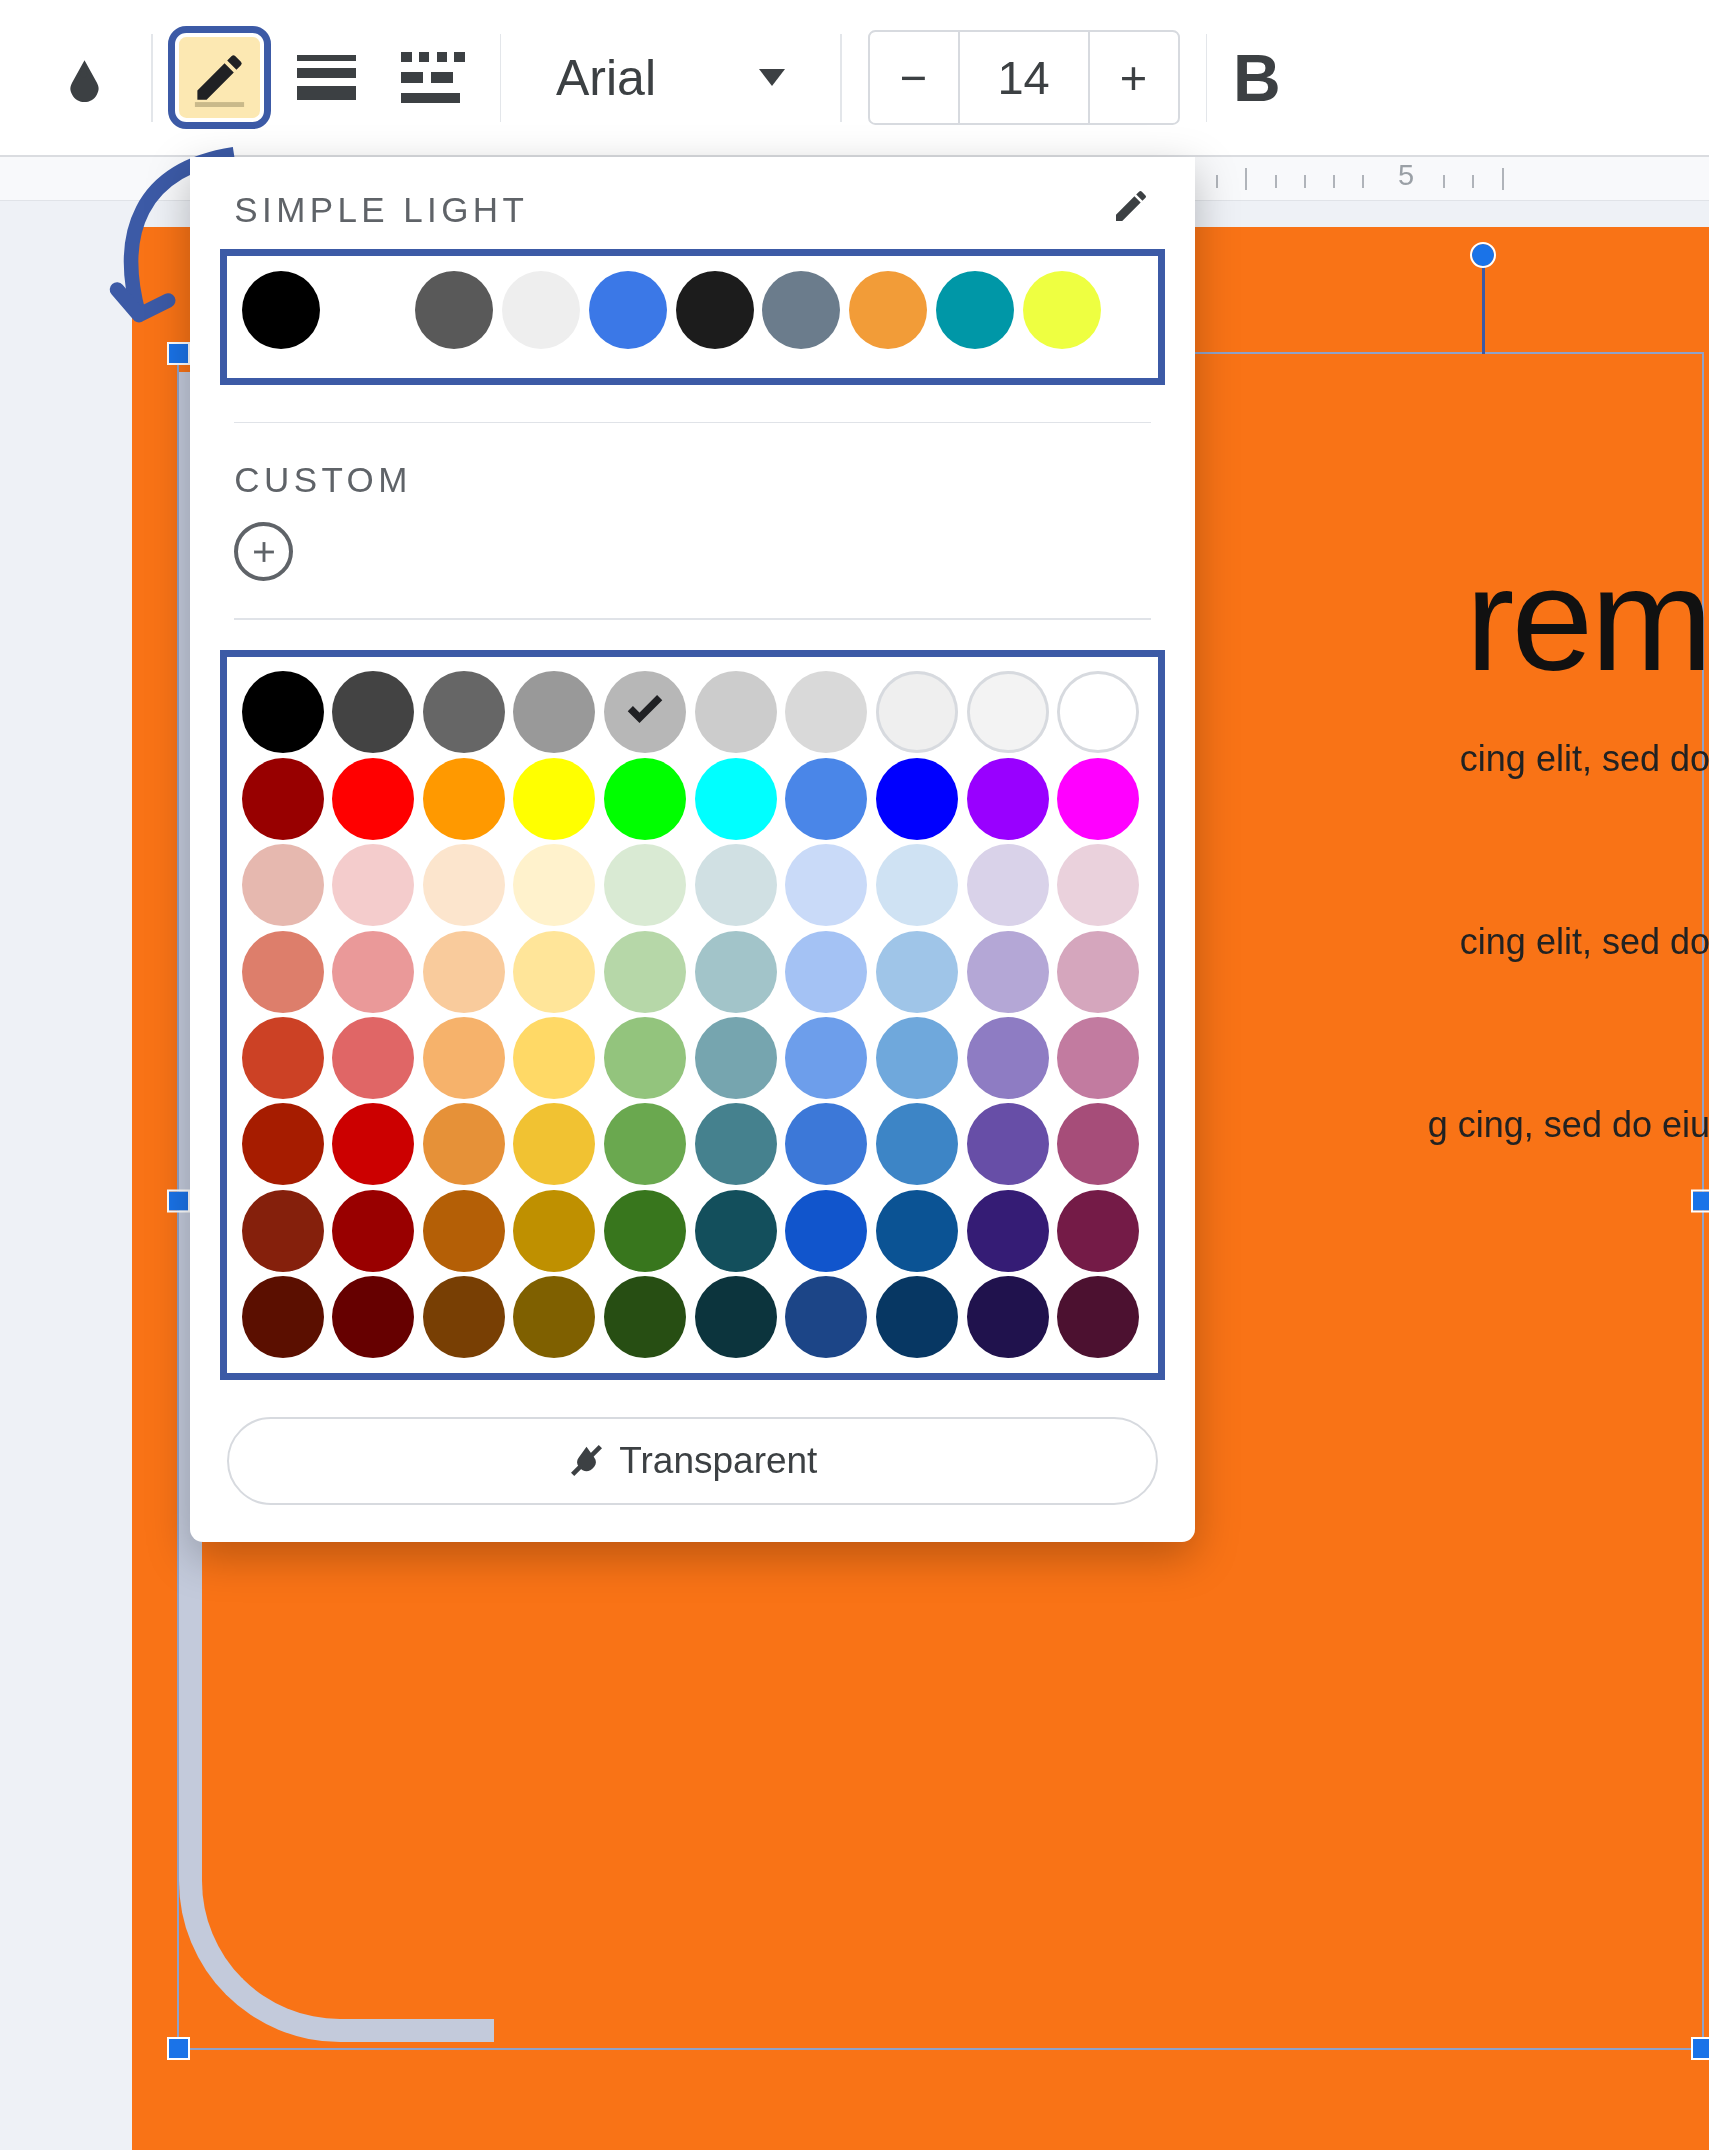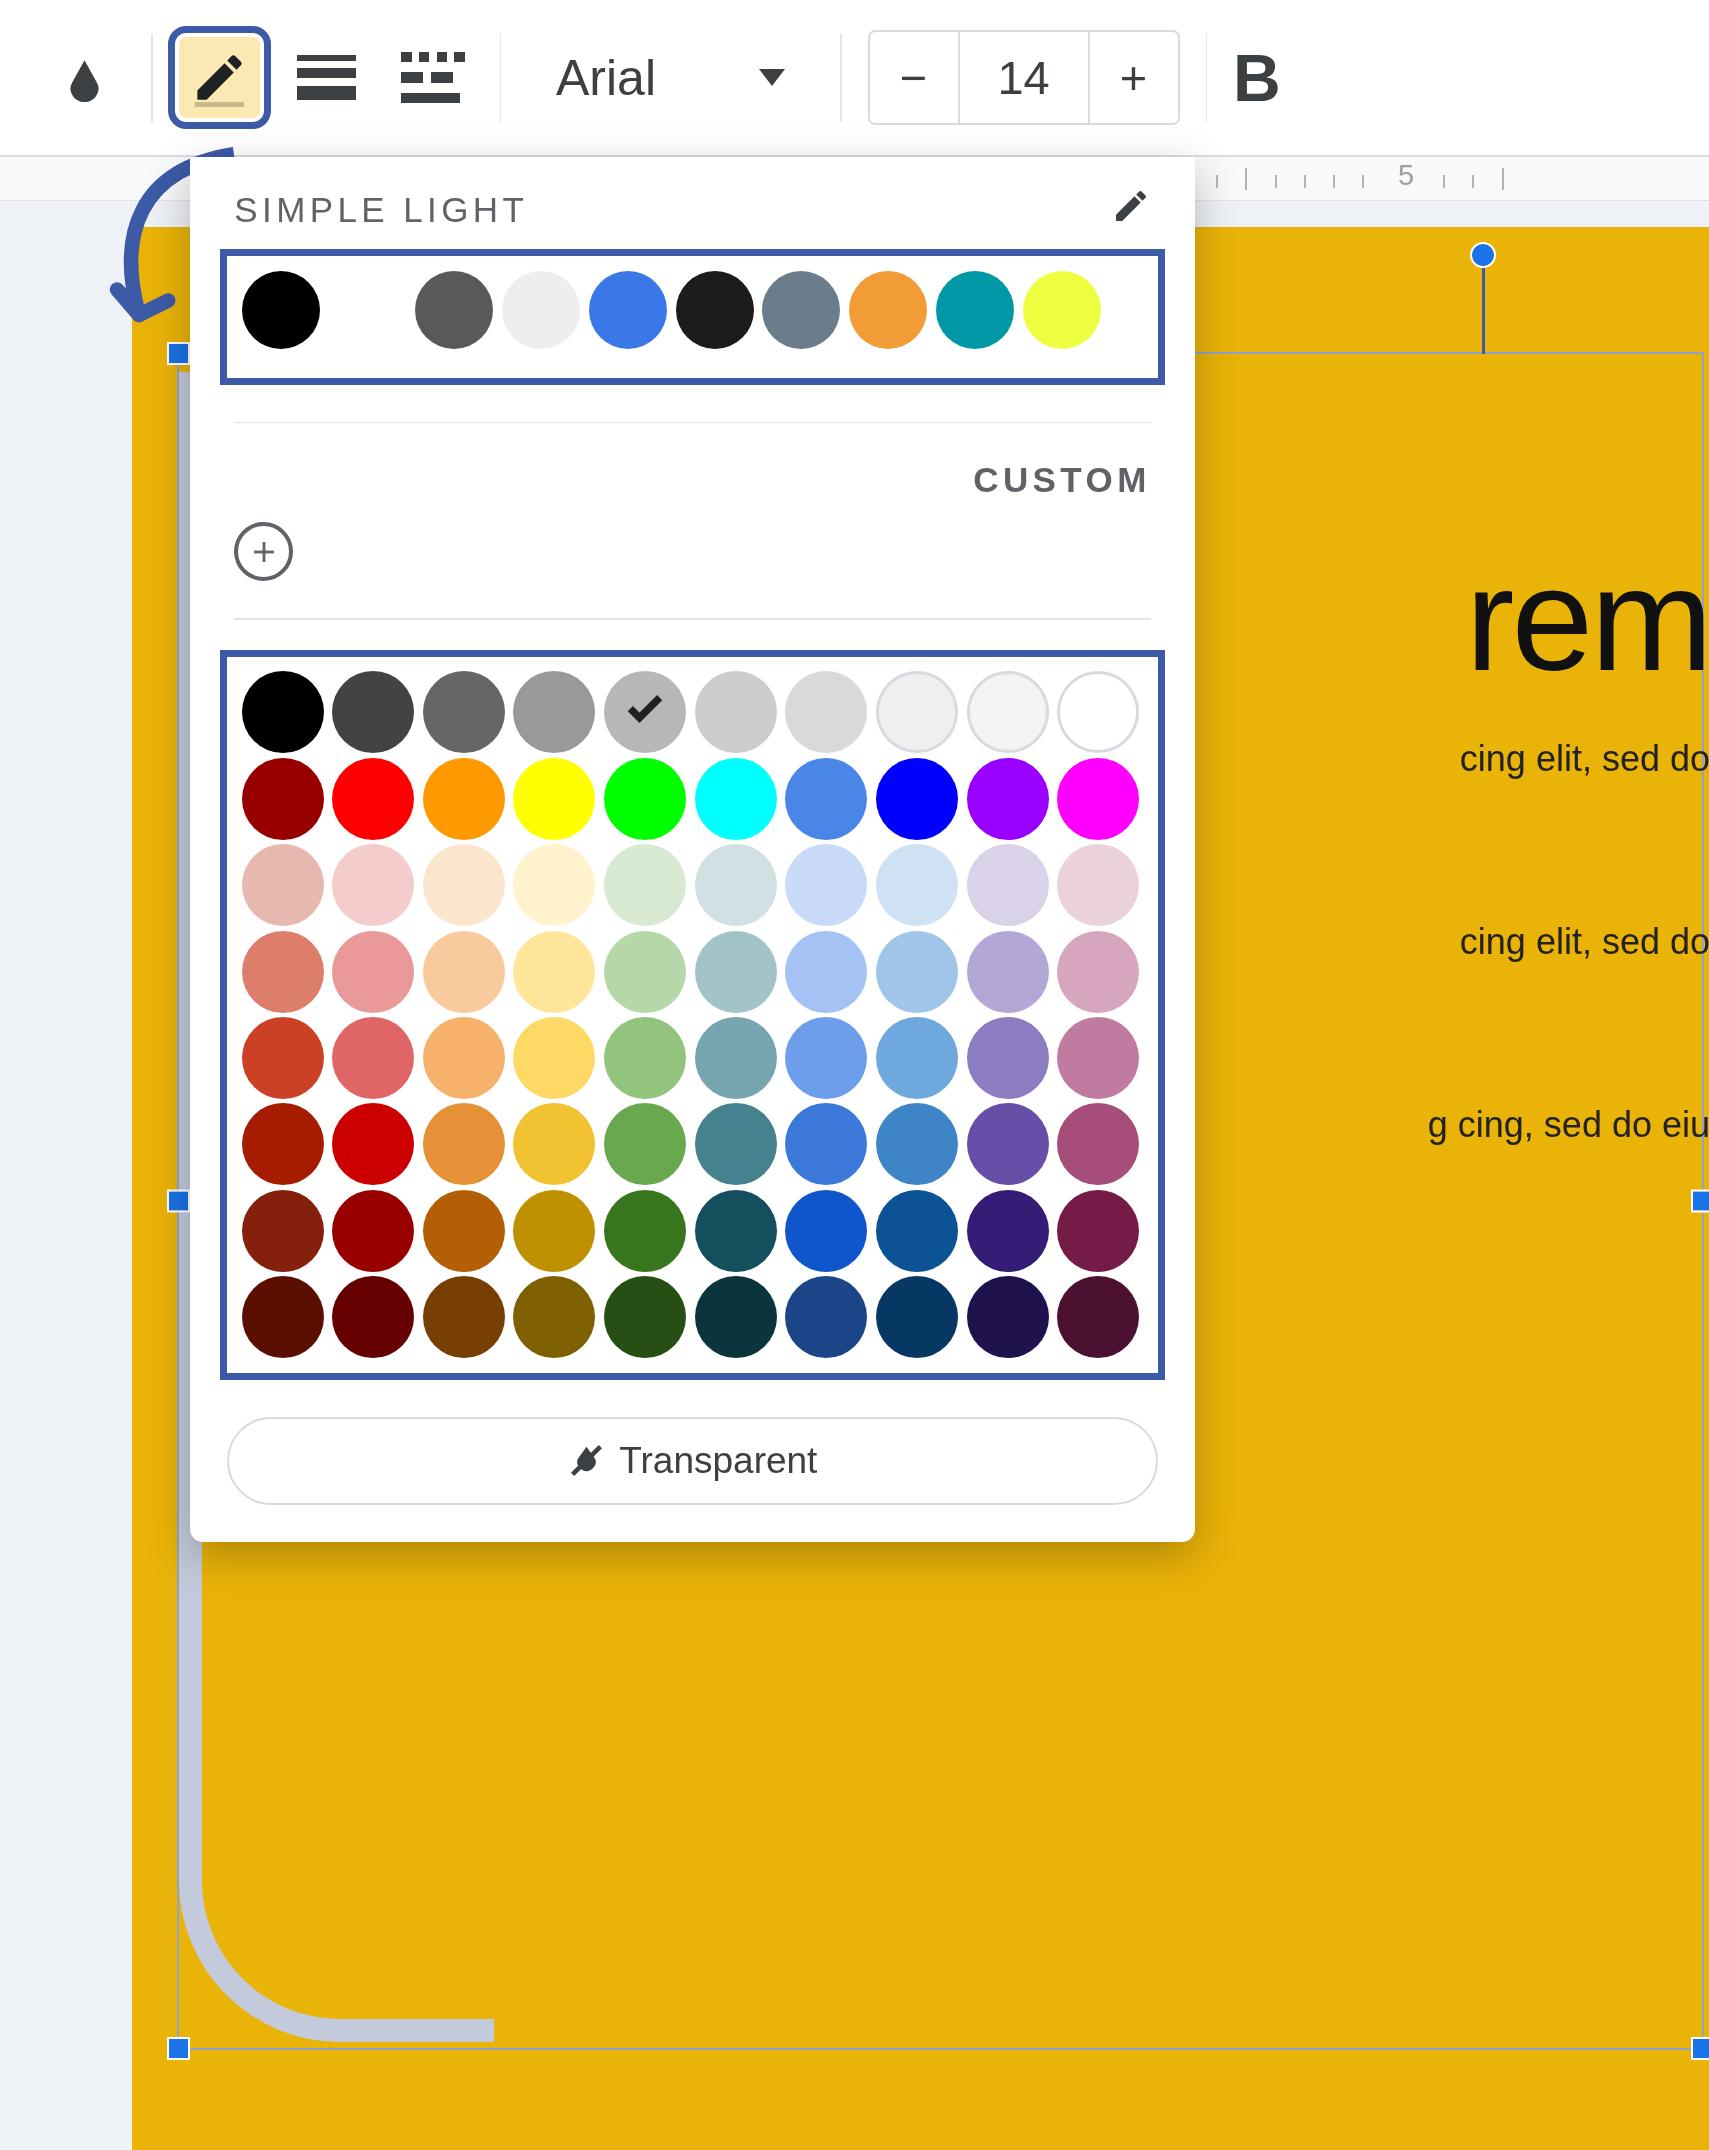--- a/index.html
+++ b/index.html
@@ -76,21 +76,21 @@
     position:absolute; top:17.6px; width:2.2px; height:13px; background:#b0b4ba;
   }
   .ruler .tick.big { height:22px; top:11px; }
   
   .canvas {
     position:absolute; left:0; right:0; top:201px; bottom:0;
     background:#eef1f6;
   }
   .slide {
     position:absolute; left:132px; top:26px; right:0; bottom:0;
-    background:#eab308;
+    background:#f97316;
     overflow:hidden;
   }
   
   .sel-box {
     position:absolute; left:45px; top:125px; right:5.9px; height:1698px;
     border:2.9px solid #8fa2c9;
   }
   .handle {
     position:absolute; width:19px; height:19px; background:#1a73e8; outline:2.9px solid #fff;
   }
@@ -136,21 +136,21 @@
     padding:14.7px 14.7px 29px 14.7px;
     outline:7.3px solid #3c5aa6;
     display:flex; gap:8.8px;
     margin-bottom:44px;
   }
   .swatch-lg {
     width:78px; height:78px; border-radius:50%;
   }
   .divider { height:1.5px; background:#e0e3e8; margin: 0 7.3px 37px 7.3px; }
   .custom-label {
-    color:#5f6368; font-size:35px; letter-spacing:4.4px; font-weight:700; padding:0 7.3px 22px 7.3px;text-align:right;
+    color:#5f6368; font-size:35px; letter-spacing:4.4px; font-weight:400; padding:0 7.3px 22px 7.3px;
   }
   .add-btn {
     width:59px; height:59px; border:4.4px solid #5f6368; border-radius:50%;
     display:flex; align-items:center; justify-content:center;
     color:#5f6368; font-size:44px; margin:0 0 37px 7.3px;
   }
   .standard-grid {
     outline:7.3px solid #3c5aa6;
     padding:14.7px;
     display:grid;

